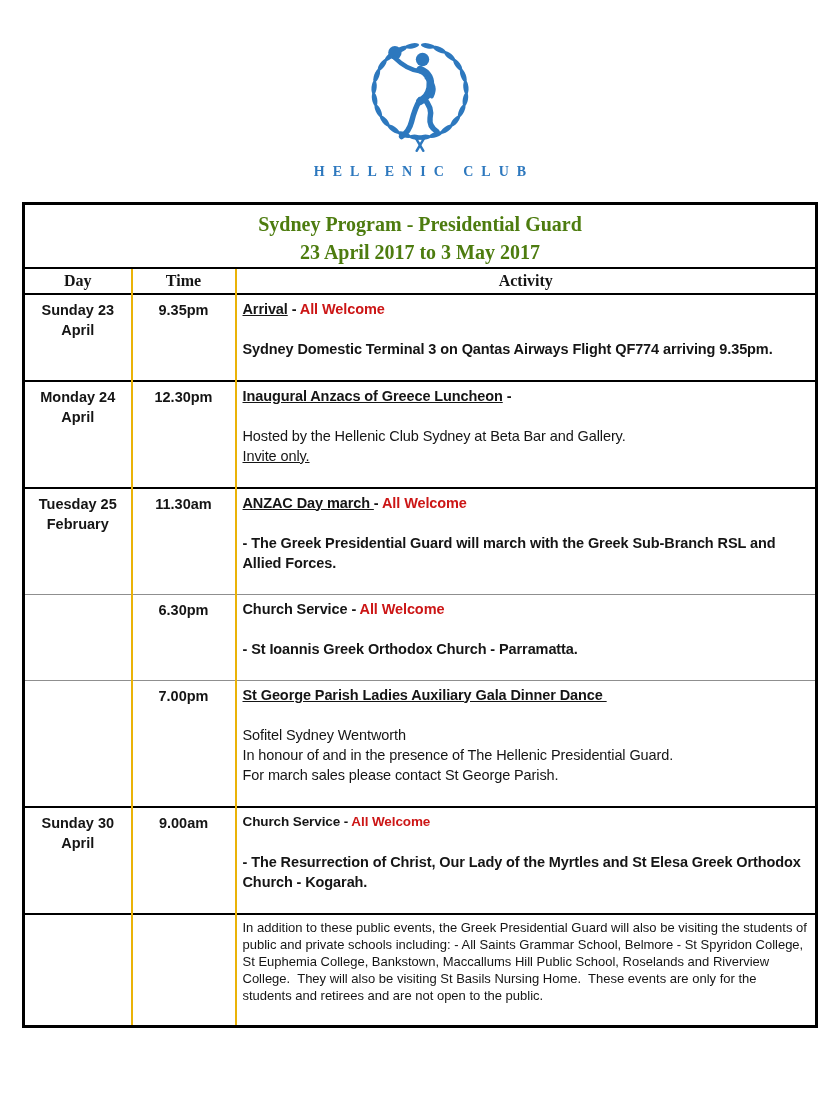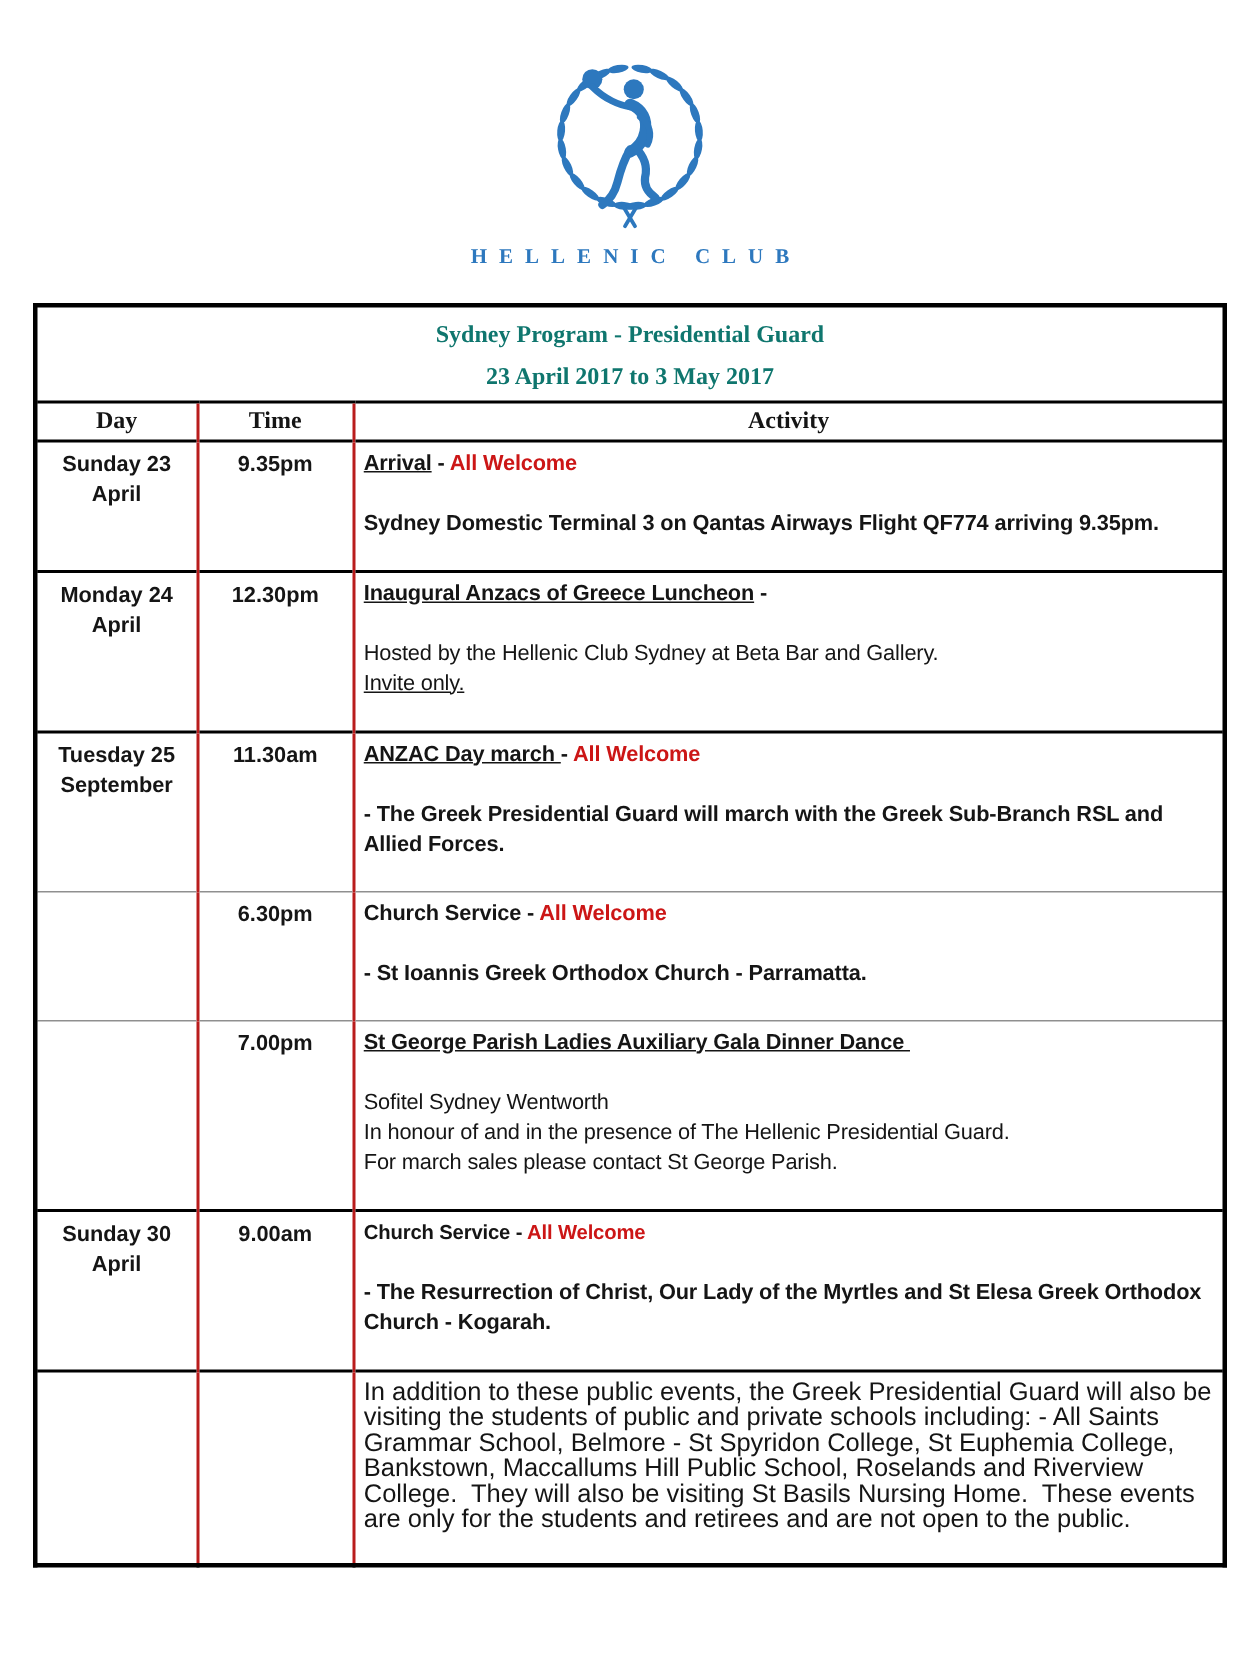--- a/index.html
+++ b/index.html
@@ -23,33 +23,33 @@
   
   table.program {
     border-collapse:collapse;
     table-layout:fixed;
     width:796px;
     margin:22px 0 0 22px;
     border:3px solid #000;
   }
   col.c-day { width:108px; }
   col.c-time { width:104px; }
-  td, th { border-left:2px solid #b91c1c; border-top:2px solid #000; }
+  td, th { border-left:2px solid #eab308; border-top:2px solid #000; }
   td:first-child, th:first-child { border-left:none; }
 
   tr.title-row th {
     border-left:none;
     height:64px;
     text-align:center;
     font-family:"Liberation Serif", serif;
-    font-size:16px;
+    font-size:20px;
     font-weight:bold;
     line-height:28px;
     padding-top:5px;
-    color:#0f766e;
+    color:#4d7c0f;
   }
   tr.head-row th {
     height:26px;
     font-size:16px;
     font-weight:bold;
     text-align:center;
     vertical-align:middle;
     font-family:Liberation Serif, serif;
   }
 
@@ -65,21 +65,21 @@
     line-height:20px;
     padding-top:5px;
   }
   tbody tr.light td { border-top:1px solid #8f8f8f; }
 
   .line { min-height:20px; line-height:20px; white-space:pre-wrap; letter-spacing:-0.1px; }
   .line .b { font-weight:bold; }
   .line .u { text-decoration:underline; }
   .line .r { color:var(--red, #cc1616); }
   .line.cond { font-size:13.5px; }
-  .line.note { font-size:17px; line-height:17px; min-height:17px; letter-spacing:0; }
+  .line.note { font-size:13px; line-height:17px; min-height:17px; letter-spacing:0; }
 </style>
 </head>
 <body>
 
 <div class="page">
 
   <div class="logo-block">
     <svg class="emblem" width="192" height="134" viewBox="0 0 200 160" aria-hidden="true">
       <g fill="#2d78be" stroke="none">
 
@@ -164,21 +164,21 @@
           <td class="time">12.30pm</td>
           <td class="act">
             <div class="line"><span class="b u">Inaugural Anzacs of Greece Luncheon</span><span class="b"> - </span></div>
             <div class="line">&nbsp;</div>
             <div class="line"><span class="">Hosted by the Hellenic Club Sydney at Beta Bar and Gallery.</span></div>
             <div class="line"><span class="u">Invite only.</span></div>
           </td>
         </tr>
         <tr style="height: 84px;">
           <td class="day">Tuesday 25
-September</td>
+February</td>
           <td class="time">11.30am</td>
           <td class="act">
             <div class="line"><span class="b u">ANZAC Day march </span><span class="b">- </span><span class="b r">All Welcome</span></div>
             <div class="line">&nbsp;</div>
             <div class="line"><span class="b">- The Greek Presidential Guard will march with the Greek Sub-Branch RSL and Allied Forces.</span></div>
           </td>
         </tr>
         <tr class="light" style="height: 65px;">
           <td class="day"></td>
           <td class="time">6.30pm</td>

